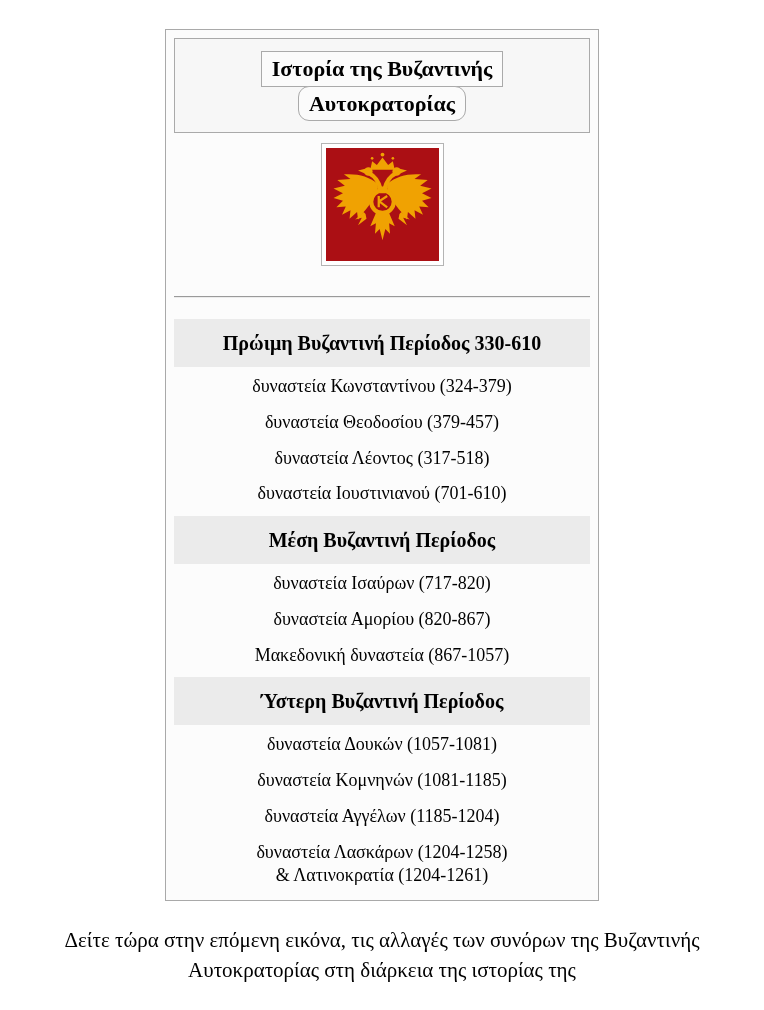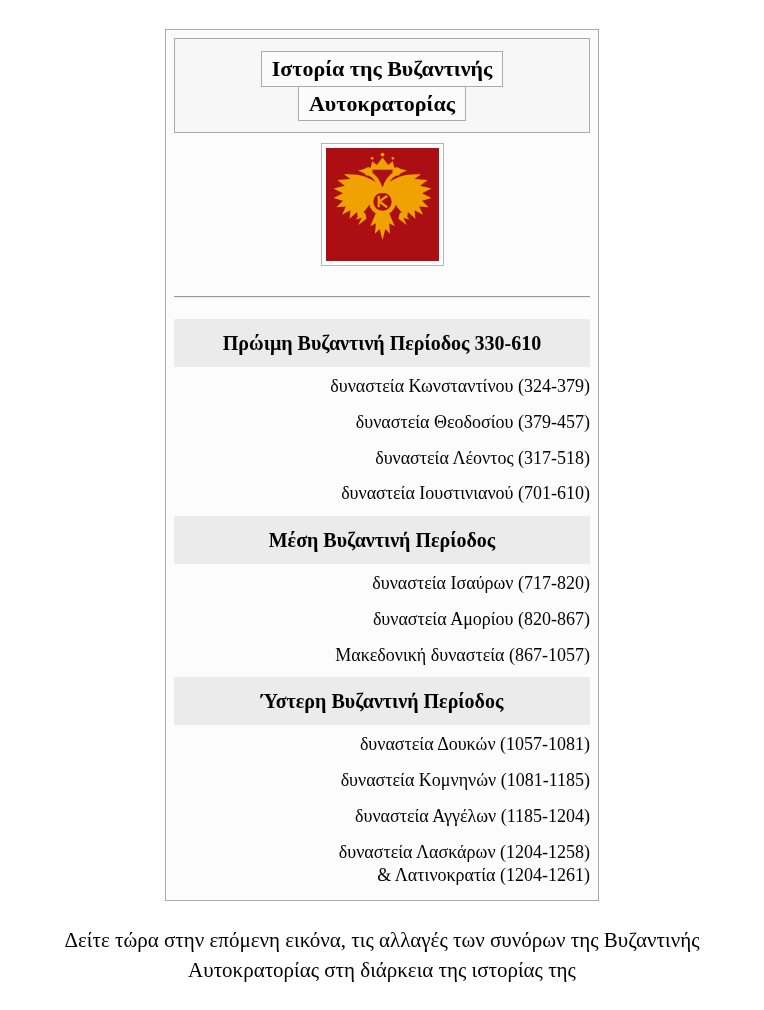--- a/index.html
+++ b/index.html
@@ -27,21 +27,21 @@
   }
   .title-box {
     display: inline-block;
     border: 1px solid #aaaaaa;
     background: #fbfbfb;
     font-size: 22px;
     font-weight: bold;
     line-height: 1.25;
     padding: 3px 10px;
   }
-  .title-box-2 { margin-top: -1px; }
+  .title-box-2 { margin-top: -1px; border-radius: 11px; }
   .emblem-row { text-align: center; margin-top: 10px; }
   .emblem-frame {
     display: inline-block;
     border: 1px solid #b4b4b4;
     background: #ffffff;
     padding: 4px;
     line-height: 0;
   }
   svg.emblem { width: 113px; height: 113px; display: block; }
   .separator {
@@ -54,21 +54,21 @@
   .section-header {
     background: #ebebeb;
     text-align: center;
     font-weight: bold;
     font-size: 20px;
     line-height: 1.2;
     padding: 12px 0;
     margin: 4px 0 2px;
   }
   .entry {
-    text-align: right;
+    text-align: center;
     font-size: 18px;
     line-height: 1.32;
     padding: 6px 0;
     white-space: pre-line;
   }
   .caption {
     margin: 24px 0 0;
     text-align: center;
     font-size: 21px;
     line-height: 1.43;

